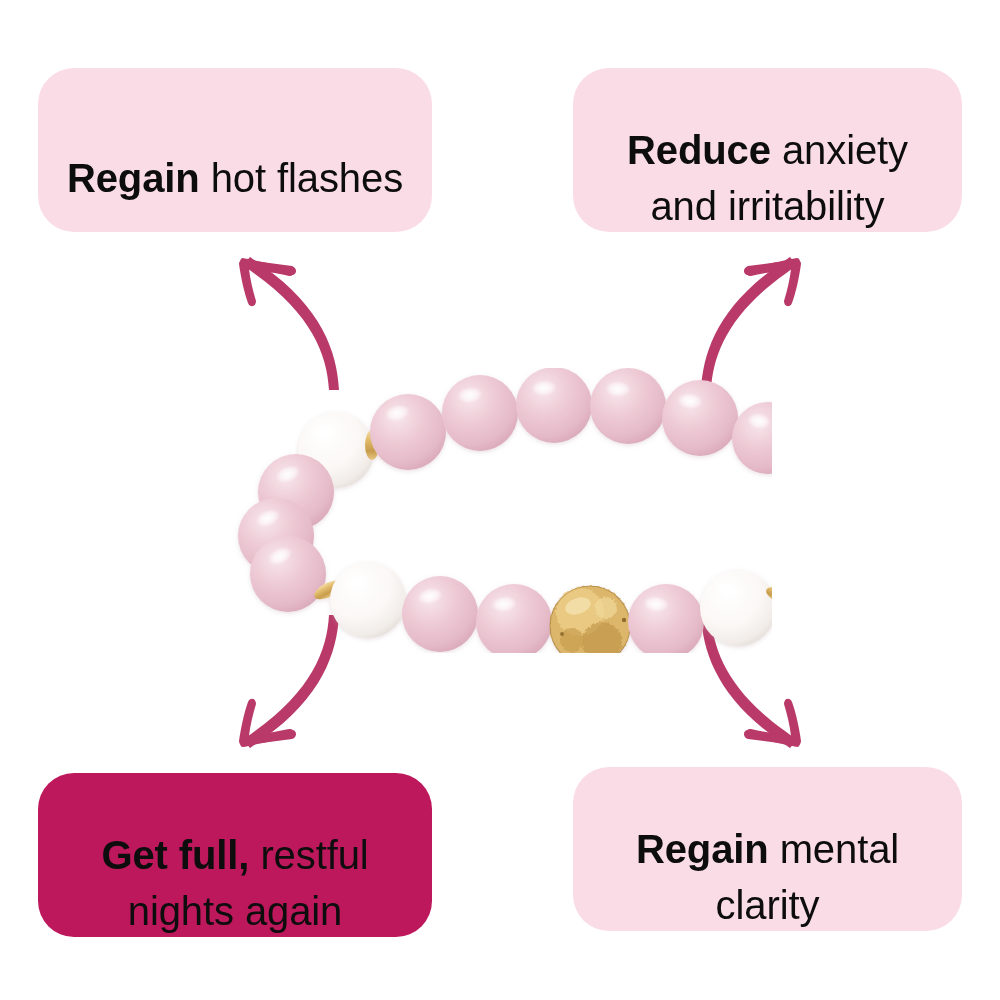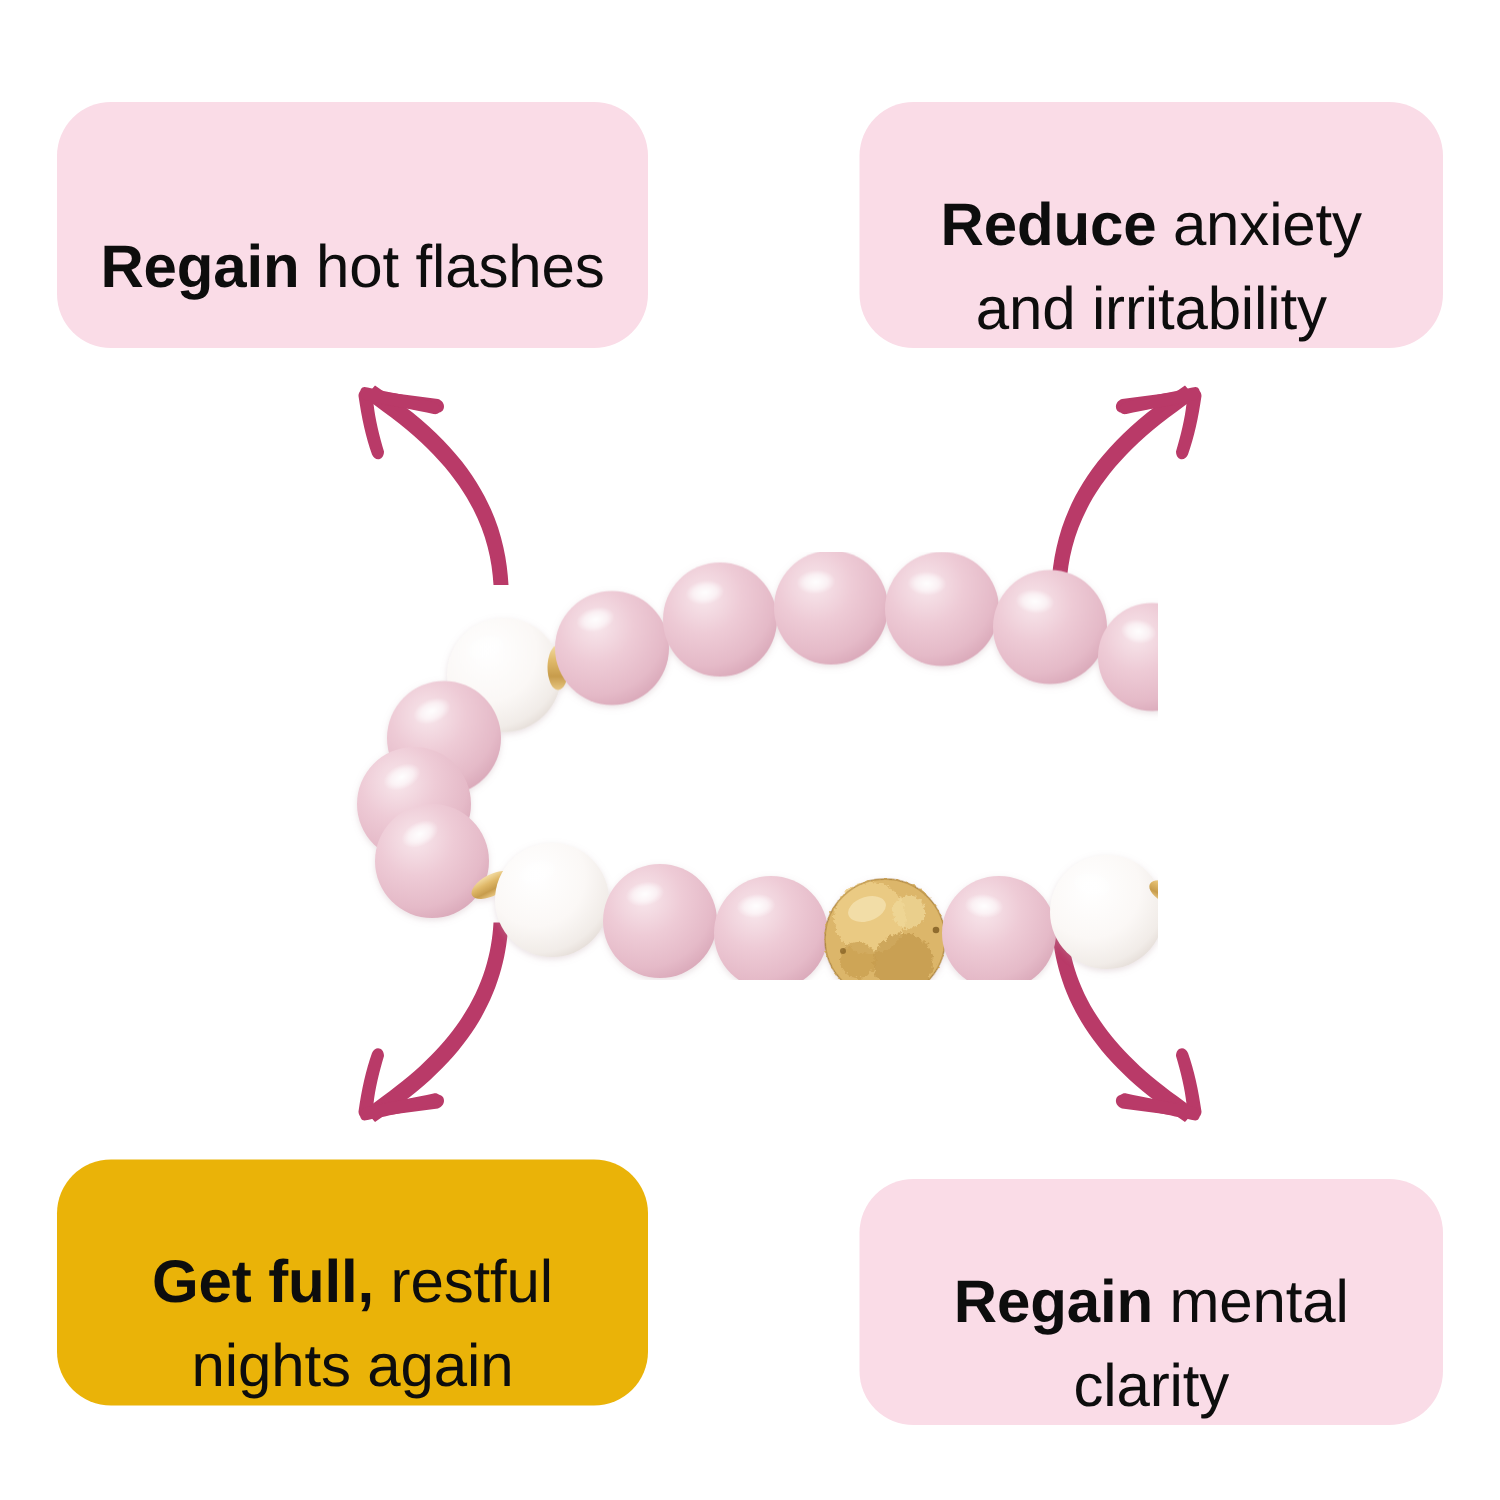--- a/index.html
+++ b/index.html
@@ -39,21 +39,21 @@
     letter-spacing: -0.1px;
     white-space: pre-line;
   }
   .card-text b {
     font-weight: 700;
   }
 
   #card-tl { left: 38px;  top: 68px;  width: 394px; height: 164px; }
   #card-tr { left: 573px; top: 68px;  width: 389px; height: 164px; }
   #card-bl { left: 38px;  top: 773px; width: 394px; height: 164px; }
-  #card-br { left: 573px; top: 786px; width: 389px; height: 164px; }
+  #card-br { left: 573px; top: 767px; width: 389px; height: 164px; }
 
   
   .arrow-svg {
     position: absolute;
     pointer-events: none;
   }
   #arrow-tl { left: 215px; top: 248px; width: 160px; height: 145px; }
   #arrow-tr { left: 665px; top: 248px; width: 160px; height: 145px; }
   #arrow-bl { left: 215px; top: 612px; width: 160px; height: 145px; }
   #arrow-br { left: 665px; top: 612px; width: 160px; height: 145px; }
@@ -78,21 +78,21 @@
       <b>Regain</b><span> hot flashes</span>
     </div>
   </div>
 
   <div class="card" id="card-tr" style="background: rgb(250, 220, 231);">
     <div class="card-text" style="color: rgb(13, 13, 13);">
       <b>Reduce</b><span> anxiety and irritability</span>
     </div>
   </div>
 
-  <div class="card" id="card-bl" style="background: #eab308;">
+  <div class="card" id="card-bl" style="background: #be185d;">
     <div class="card-text" style="color: rgb(13, 13, 13);">
       <b>Get full,</b><span> restful nights again</span>
     </div>
   </div>
 
   <div class="card" id="card-br" style="background: rgb(250, 220, 231);">
     <div class="card-text" style="color: rgb(13, 13, 13);">
       <b>Regain</b><span> mental clarity</span>
     </div>
   </div>

